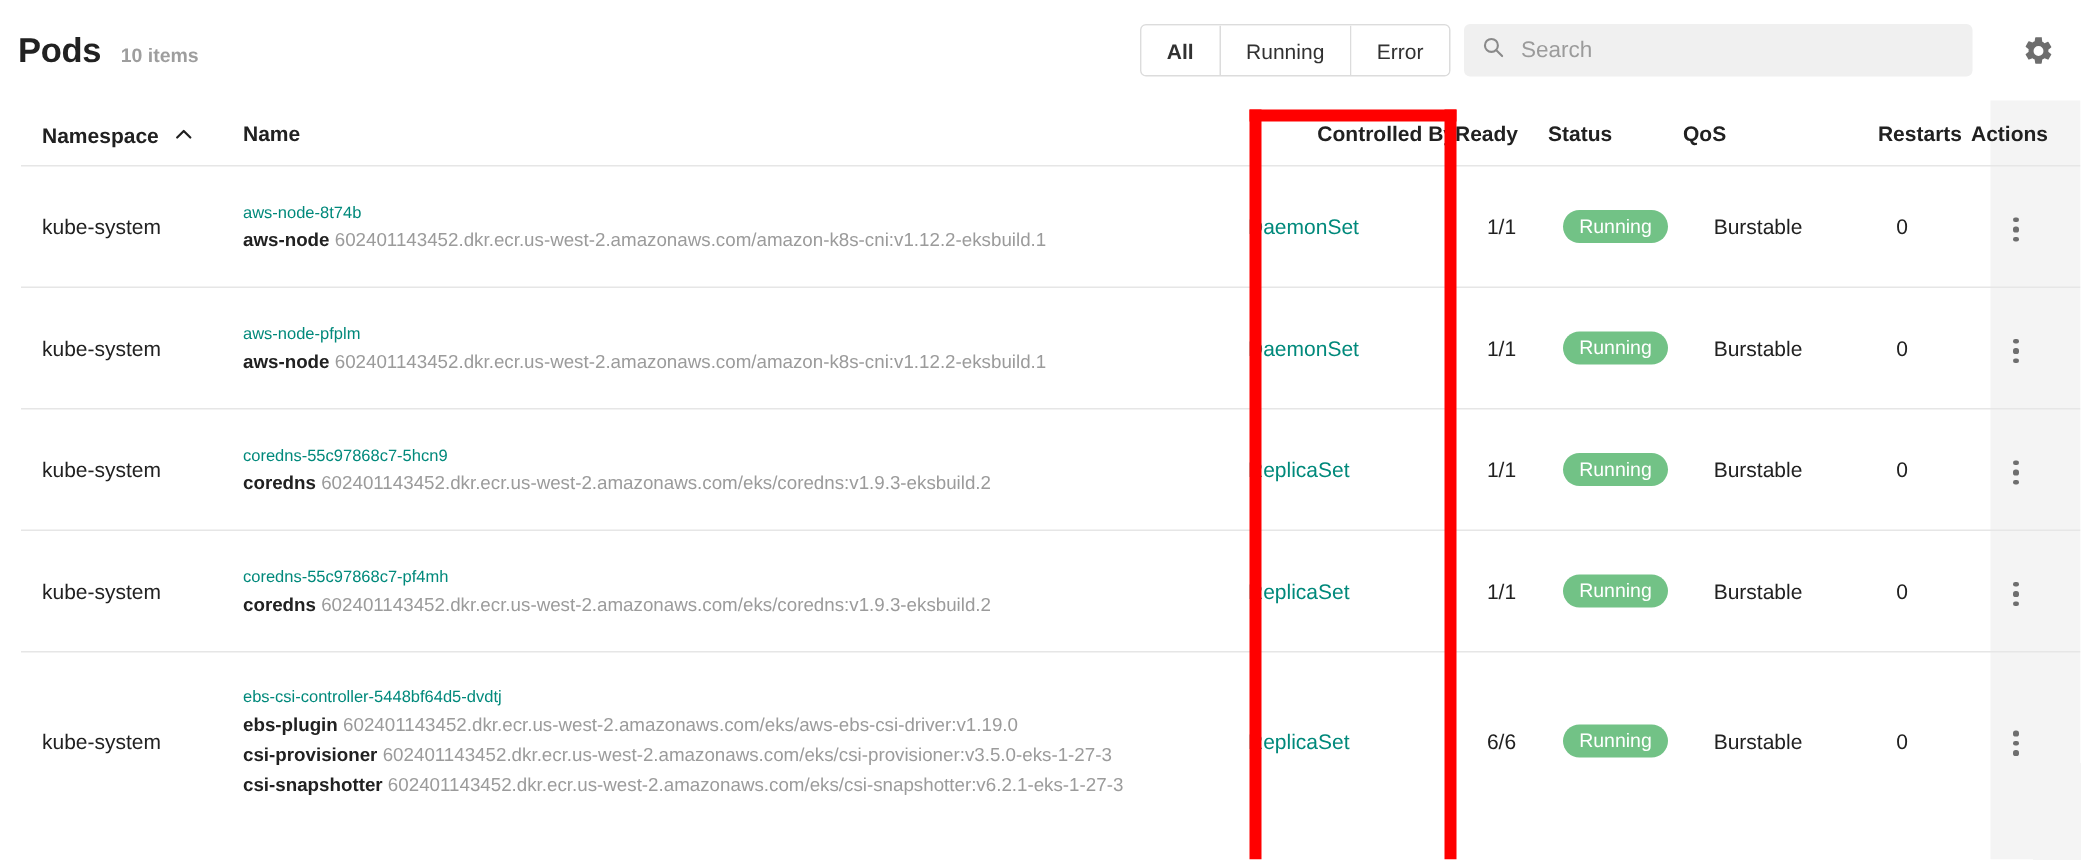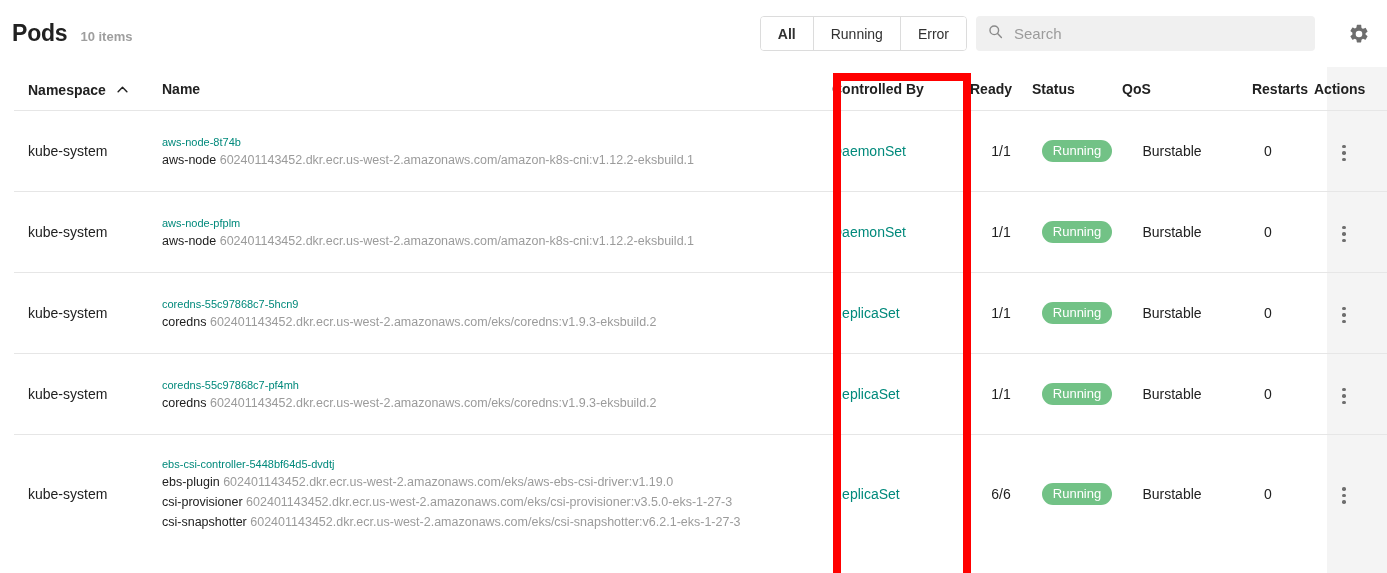--- a/index.html
+++ b/index.html
@@ -114,21 +114,21 @@
   .c-namespace { width: 148px; padding-left: 14px; flex: 0 0 148px; }
   .c-name { width: 670px; flex: 0 0 670px; padding-right: 10px; }
   .c-controlled { width: 138px; flex: 0 0 138px; }
   .c-ready { width: 62px; flex: 0 0 62px; text-align: center; }
   .c-status { width: 90px; flex: 0 0 90px; text-align: center; }
   .c-qos { width: 100px; flex: 0 0 100px; text-align: center; }
   .c-restarts { width: 92px; flex: 0 0 92px; text-align: center; }
   .c-actions { width: 60px; flex: 0 0 60px; text-align: center; }
 
   .row.header .cell { font-size: 14px; font-weight: bold; color: #212121; }
-  .row.header .c-controlled { text-align: left; padding-right: 5px;}
+  .row.header .c-controlled { text-align: right; padding-right: 0;}
   .row.header .c-ready { text-align: left; }
   .row.header .c-status { text-align: left; }
   .row.header .c-qos { text-align: left; }
   .row.header .c-restarts { text-align: right; padding-right: 6px; }
   .row.header .c-actions { text-align: left; }
 
   .sort-caret {
     display: inline-block;
     margin-left: 7px;
     vertical-align: 2px;
@@ -141,21 +141,21 @@
     cursor: pointer;
     display: inline-block;
     margin-bottom: 2px;
   }
   .container-line {
     font-size: 12.5px;
     color: #9b9b9b;
     line-height: 20px;
     white-space: nowrap;
   }
-  .container-name { color: #212121; font-weight: normal; }
+  .container-name { color: #212121; font-weight: bold; }
 
   .ctrl-link {
     color: #00897b;
     font-size: 14px;
     text-decoration: none;
     cursor: pointer;
   }
 
   .badge {
     display: inline-block;

